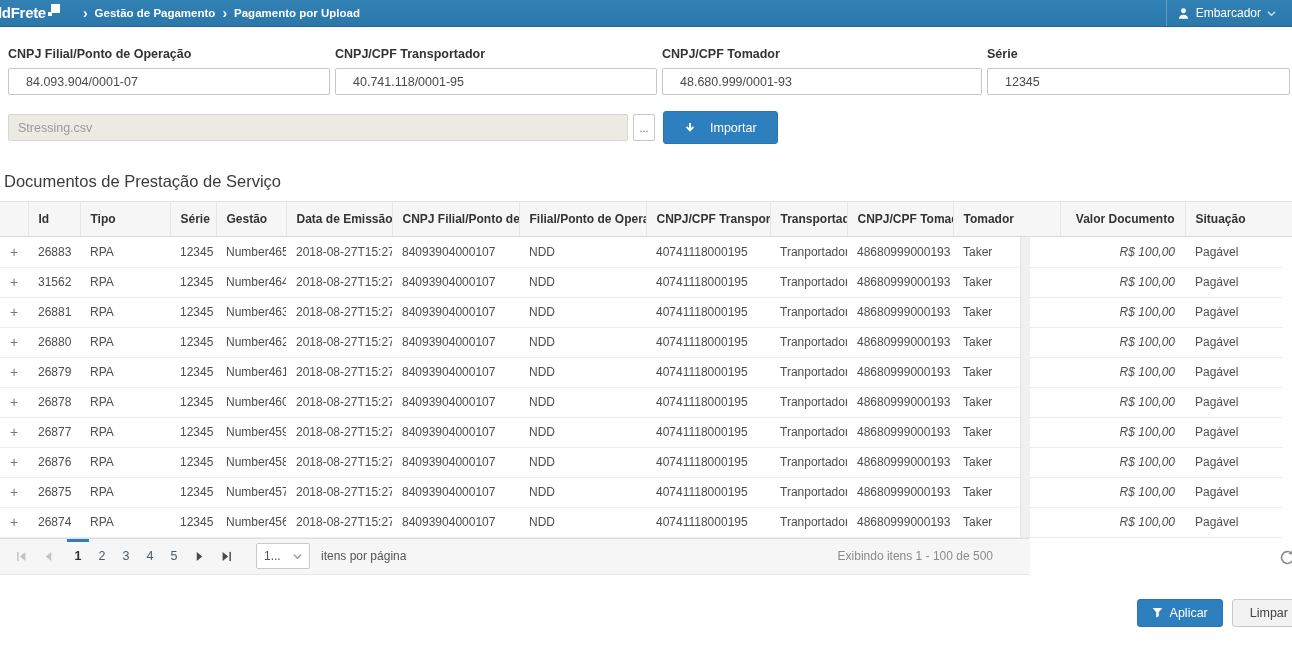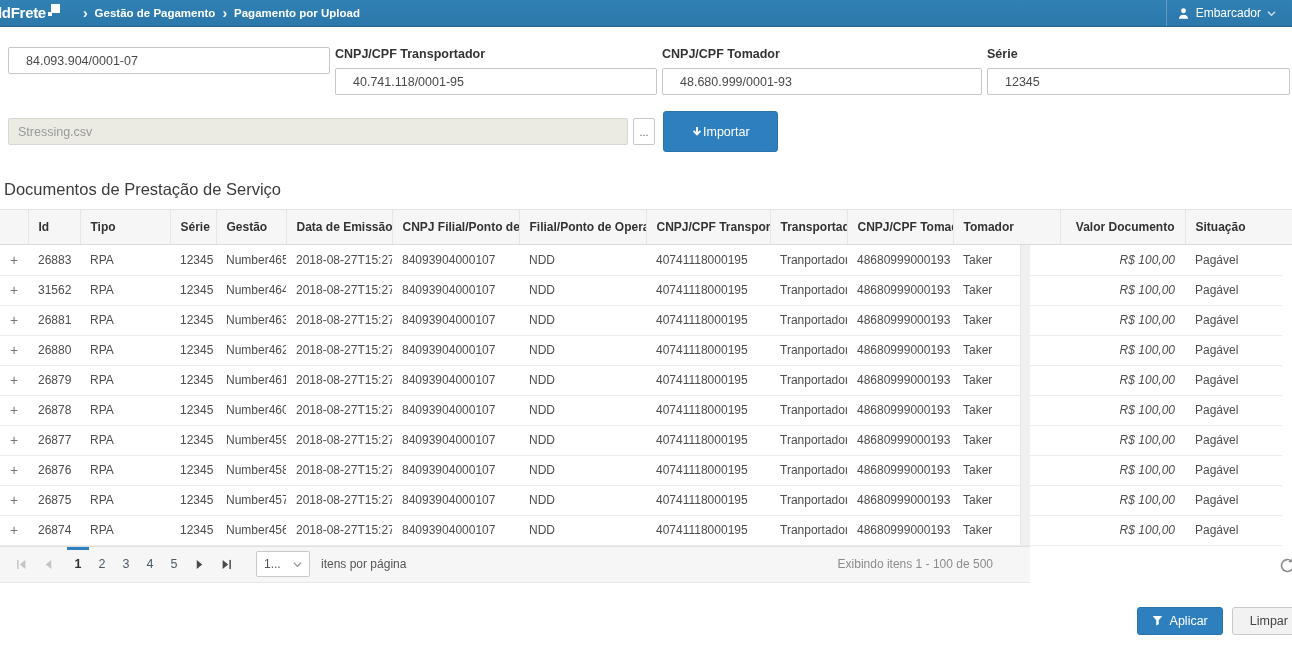--- a/index.html
+++ b/index.html
@@ -28,23 +28,23 @@
     font-size:12.5px; color:#4a4a4a; font-family:inherit; outline:none; }
   .w1 { width:322px; } .w2 { width:322px; } .w3 { width:320px; } .w4 { width:303px; }
 
   .file-group { margin:16px 0 0 8px; }
   .file-group > label { display:block; font-size:12.5px; font-weight:700; color:#333; margin-bottom:7px; }
   .file-row { display:flex; align-items:center; }
   .file-input { width:620px; height:27px; background:#ebebe4; border:1px solid #d8d8d2;
     border-radius:2px; padding:0 9px; font-size:12.5px; color:#999; font-family:inherit; }
   .btn-browse { width:22px; height:27px; margin-left:5px; background:#fff; border:1px solid #c6c6c6;
     border-radius:2px; color:#666; font-size:11px; cursor:pointer; }
-  .btn-primary { height:41px; margin-left:8px; background:#2e7fbe; border:1px solid #2a74ad;
-    border-radius:3px; color:#fff; font-size:12.5px; padding:0 27px; display:inline-flex;
-    align-items:center; gap:0; cursor:pointer; font-family:inherit; }
+  .btn-primary { height:33px; margin-left:8px; background:#2e7fbe; border:1px solid #2a74ad;
+    border-radius:3px; color:#fff; font-size:12.5px; padding:0 20px; display:inline-flex;
+    align-items:center; gap:14px; cursor:pointer; font-family:inherit; }
 
   
   .section-title { margin:28px 0 10px 4px; font-size:16.5px; font-weight:500; color:#3b3b3b; }
   .grid { position:relative; width:1030px; }
   table { border-collapse:collapse; table-layout:fixed; }
   .head-table { width:1292px; }
   .head-table th { height:35px; background:#f6f6f6; border-top:1px solid #e2e2e2;
     border-bottom:1px solid #d9d9d9; border-right:1px solid #e6e6e6;
     font-size:12px; font-weight:700; color:#333; text-align:left; padding:0 10px;
     white-space:nowrap; overflow:hidden; cursor:pointer; }
@@ -111,20 +111,21 @@
     </svg>
     <span>Embarcador</span>
     <svg width="9" height="7" viewBox="0 0 10 7">
       <path d="M1 1.5 L5 5.5 L9 1.5" stroke="#cfe3f0" stroke-width="1.4" fill="none"></path>
     </svg>
   </div>
 </div>
 
 <div class="filters">
   <div class="field w1">
+    <label>CNPJ Filial/Ponto de Operação</label>
     <input type="text" value="84.093.904/0001-07" style="">
   </div>
   <div class="field w2">
     <label>CNPJ/CPF Transportador</label>
     <input type="text" value="40.741.118/0001-95" style="">
   </div>
   <div class="field w3">
     <label>CNPJ/CPF Tomador</label>
     <input type="text" value="48.680.999/0001-93" style="">
   </div>

